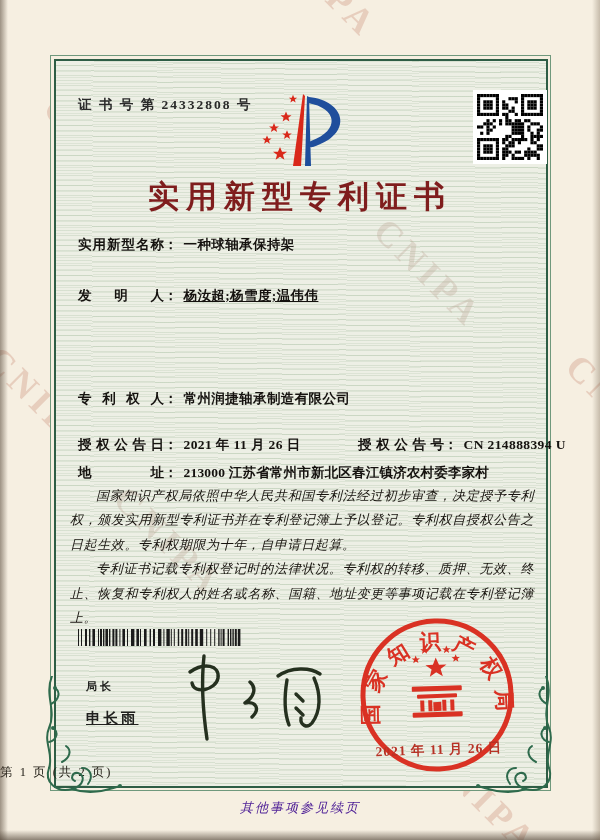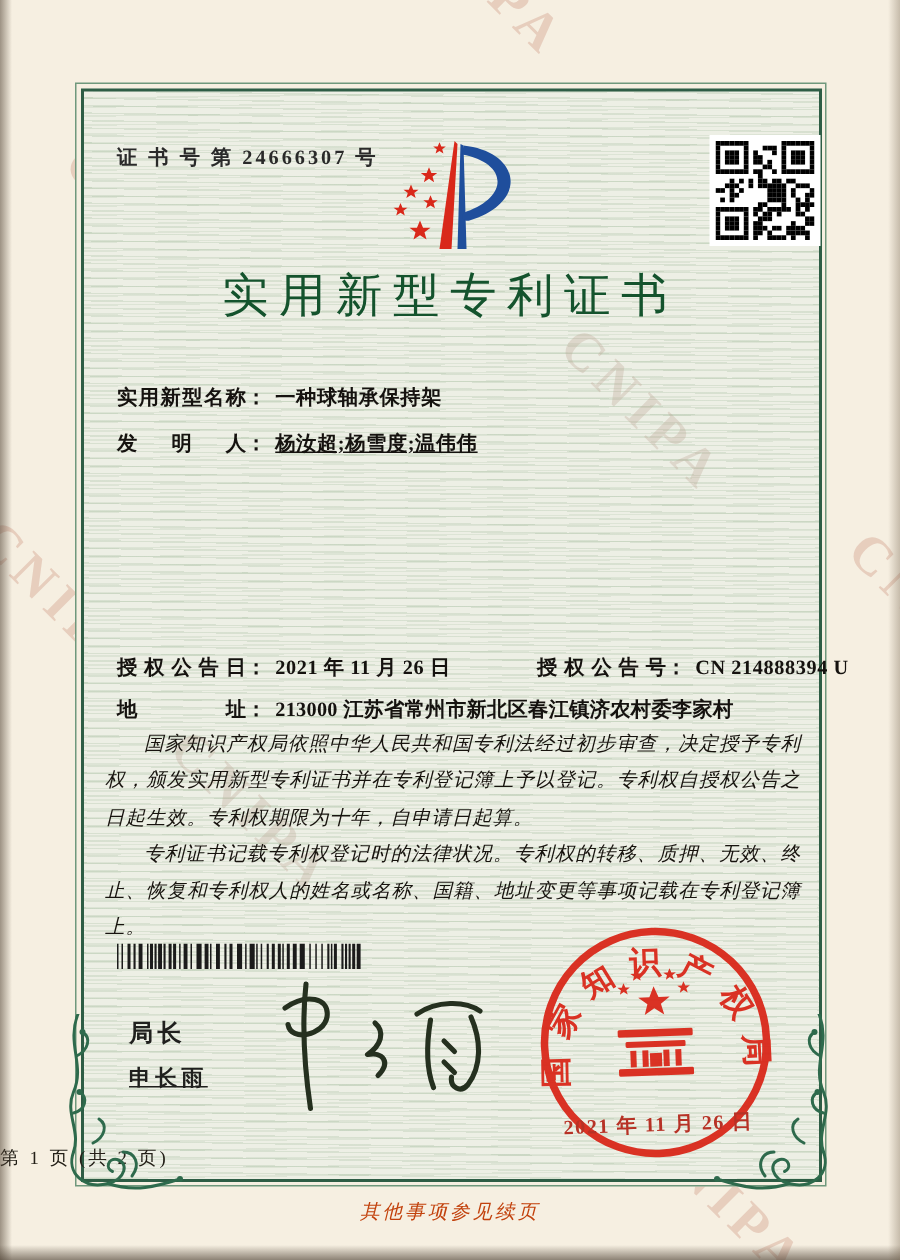--- a/index.html
+++ b/index.html
@@ -27,49 +27,49 @@
       repeating-linear-gradient(0.9deg, rgba(130,165,125,.20) 0 1px, rgba(0,0,0,0) 1px 5px),
       repeating-linear-gradient(-0.7deg, rgba(130,165,125,.15) 0 1px, rgba(0,0,0,0) 1px 6px),
       #edefe5;}
 
   .orn{position:absolute;z-index:4;pointer-events:none;}
 
   .abs{position:absolute;z-index:3;}
 
   .cert-no{left:78px;top:96px;font-size:13.5px;letter-spacing:2px;color:#2a2a2a;font-weight:600;}
 
-  .title{left:0;top:176px;width:600px;text-align:center;font-size:31px;font-weight:normal;
-         letter-spacing:7px;color:#14532d;}
+  .title{left:0;top:176px;width:600px;text-align:center;font-size:31px;font-weight:bold;
+         letter-spacing:7px;color:#7f1d1d;}
 
   .qr-pad{left:473px;top:90px;width:74px;height:74px;background:#fff;}
   .qr-pad svg{position:absolute;left:4px;top:4px;}
 
   .field-row{left:78px;font-size:13.5px;color:#15120f;font-weight:600;white-space:nowrap;}
   .f-label{display:inline-block;width:86px;text-align:justify;text-align-last:justify;vertical-align:top;}
   .f-colon{display:inline-block;margin-right:6px;}
   .f-value{letter-spacing:.4px;}
   .pair2{position:absolute;left:237px;top:0;margin-left:43px;}
 
   .body-text{left:70px;top:484px;width:464px;font-size:13px;line-height:1.88;
              color:#17130e;font-style:italic;letter-spacing:.6px;text-align:justify;}
   .body-text p{margin:0;text-indent:2em;}
 
   .barcode{left:78px;top:629px;}
 
-  .sig-title{left:86px;top:679px;font-size:16px;font-weight:600;color:#20201e;
+  .sig-title{left:86px;top:679px;font-size:11px;font-weight:600;color:#20201e;
              font-family:"Liberation Sans","DejaVu Sans",sans-serif;letter-spacing:3px;}
   .sig-name{left:86px;top:709px;font-size:14.5px;font-weight:600;color:#20201e;
             font-family:"Liberation Sans","DejaVu Sans",sans-serif;letter-spacing:3px;text-decoration:underline;}
   .sig-hand{left:162px;top:650px;}
 
   .seal{left:354px;top:612px;width:166px;height:166px;opacity:.95;transform:rotate(-2deg);}
   .seal text{font-weight:bold;}
 
   .page-info{left:0;top:764px;width:592px;text-align:left;font-size:12.5px;color:#242018;letter-spacing:2px;}
-  .cont-note{left:0;top:799px;width:600px;text-align:center;font-size:13px;color:#c2410c;
+  .cont-note{left:0;top:799px;width:600px;text-align:center;font-size:13px;color:#4c1d95;
              font-style:italic;letter-spacing:2px;z-index:3;}
 </style>
 </head>
 <body>
 
 <div class="page">
 
   <div class="wm wm-out" style="left:30px;top:130px;">CNIPA</div>
   <div class="wm wm-out" style="left:-28px;top:380px;">CNIPA</div>
   <div class="wm wm-out" style="left:552px;top:388px;">CNIPA</div>
@@ -105,21 +105,21 @@
       <path d="M9,28 C17,24 19,16 13,12"></path>
       <path d="M7,66 C15,64 17,56 11,52"></path>
       <path d="M20,86 C28,82 30,74 24,70"></path>
       <path d="M46,108 C52,100 48,92 40,92"></path>
       <circle cx="13" cy="12" r="2" fill="#2e6a4c" stroke="none"></circle>
       <circle cx="11" cy="52" r="2" fill="#2e6a4c" stroke="none"></circle>
       <circle cx="78" cy="110" r="2" fill="#2e6a4c" stroke="none"></circle>
     </g>
   </svg>
 
-  <div class="abs cert-no">证 书 号 第 24666307 号</div>
+  <div class="abs cert-no">证 书 号 第 24332808 号</div>
 
   <svg class="abs" style="left:243px;top:86px;" width="126" height="88" viewBox="0 0 126 88">
     <defs>
       <path id="star" d="M0,-10 L2.9,-3.1 10,-3.1 4.3,1.2 6.2,8.1 0,4 -6.2,8.1 -4.3,1.2 -10,-3.1 -2.9,-3.1 Z"></path>
     </defs>
     <polygon points="60,8 50,80 58,80 62,10" fill="#d9281a"></polygon>
     <polygon points="64,10 62,80 68,80 66,11" fill="#1f4e9c"></polygon>
     <path d="M66,11 C103,15 111,48 70,61 C65,62 63,57 68,55 C98,44 94,22 65,17 Z" fill="#1f4e9c"></path>
     <use href="#star" transform="translate(50,13) scale(0.42)" fill="#d9281a"></use>
     <use href="#star" transform="translate(43,31) scale(0.55)" fill="#d9281a"></use>
@@ -349,25 +349,28 @@
         <rect x="37.714285714285715" y="62.857142857142854" width="3.142857142857143" height="3.142857142857143"></rect>
         <rect x="40.857142857142854" y="62.857142857142854" width="3.142857142857143" height="3.142857142857143"></rect>
         <rect x="44" y="62.857142857142854" width="3.142857142857143" height="3.142857142857143"></rect>
         <rect x="50.285714285714285" y="62.857142857142854" width="3.142857142857143" height="3.142857142857143"></rect>
         <rect x="59.714285714285715" y="62.857142857142854" width="3.142857142857143" height="3.142857142857143"></rect>
       </svg>
   </div>
 
   <div class="abs title">实用新型专利证书</div>
 
-  <div class="abs field-row" style="top:256px;">
+  <div class="abs field-row" style="top:236px;">
     <span class="f-label">实用新型名称</span><span class="f-colon">：</span><span class="f-value">一种球轴承保持架</span>
   </div>
   <div class="abs field-row" style="top:287px;text-decoration:underline;">
     <span class="f-label">发明人</span><span class="f-colon">：</span><span class="f-value">杨汝超;杨雪度;温伟伟</span>
+  </div>
+  <div class="abs field-row" style="top:390px;">
+    <span class="f-label">专利权人</span><span class="f-colon">：</span><span class="f-value">常州润捷轴承制造有限公司</span>
   </div>
   <div class="abs field-row" style="top:428px;margin-top:36px;">
     <span class="f-label">地址</span><span class="f-colon">：</span><span class="f-value" style="letter-spacing:.2px">213000 江苏省常州市新北区春江镇济农村委李家村</span>
   </div>
   <div class="abs field-row" style="top:436px;">
     <span class="f-label">授权公告日</span><span class="f-colon">：</span><span class="f-value">2021 年 11 月 26 日</span>
     <span class="pair2">
       <span class="f-label">授权公告号</span><span class="f-colon">：</span><span class="f-value">CN 214888394 U</span>
     </span>
   </div>

